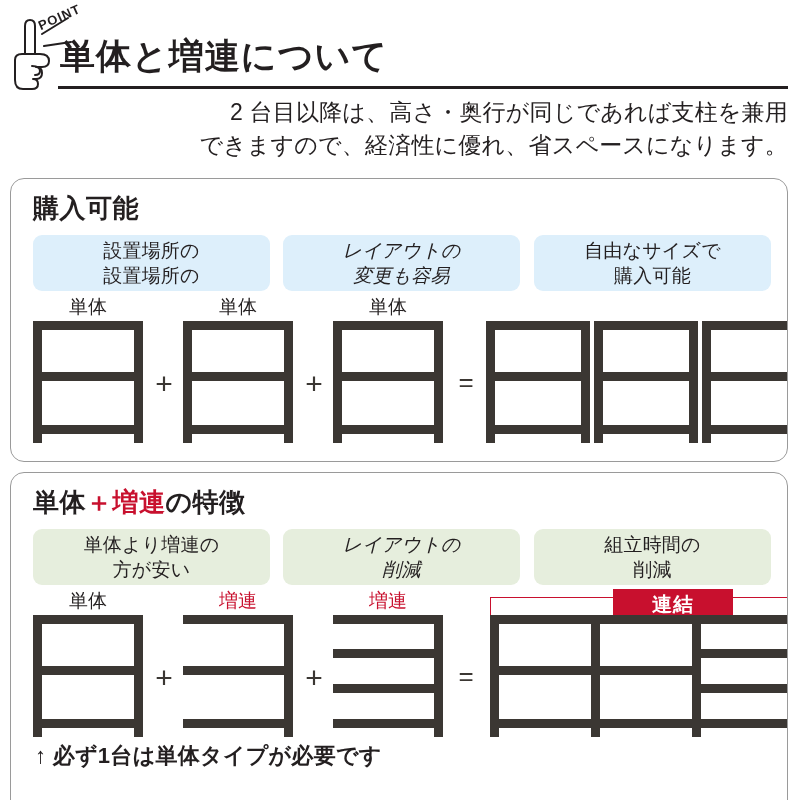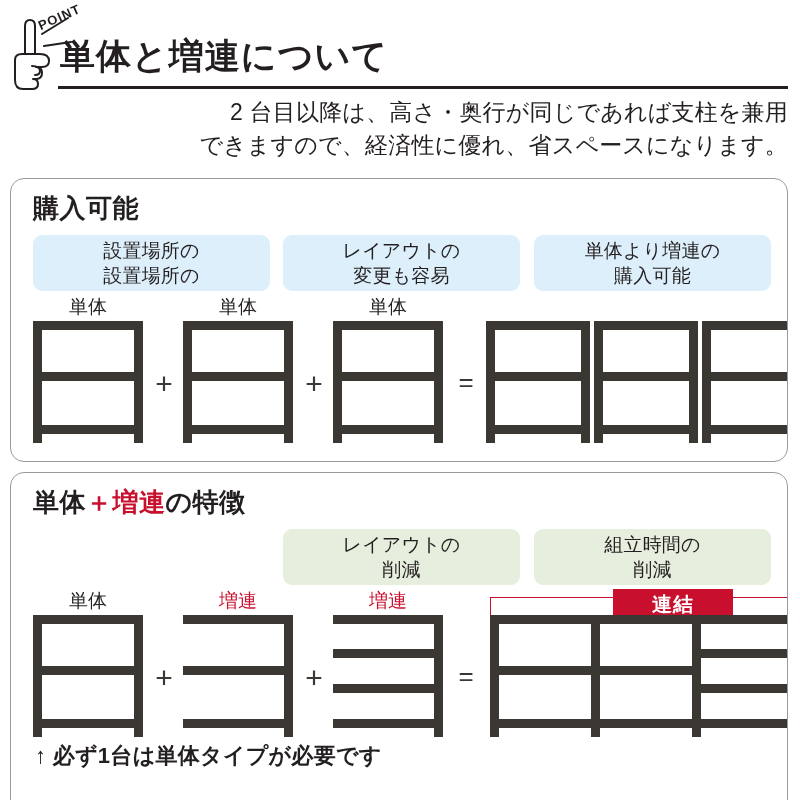--- a/index.html
+++ b/index.html
@@ -61,21 +61,21 @@
   
   .pills{position:absolute;left:22px;top:56px;width:738px;height:56px;}
   .pill{
     position:absolute;top:0;width:237px;height:56px;border-radius:9px;
     display:flex;flex-direction:column;align-items:center;justify-content:center;
     font-size:19px;line-height:1.32;letter-spacing:0.2px;color:#231f20;
     box-sizing:border-box;
   }
   .pill span{white-space:nowrap;display:block;}
   .pill.p0{left:0;}
-  .pill.p1{left:250px;}
+  .pill.p1{left:250px;font-style:italic;}
   .pill.p2{left:501px;}
   .pills.blue .pill{background:#ddeffb;}
   .pills.green .pill{background:#e6eedd;}
 
   
   .diagram{position:absolute;left:22px;top:118px;width:748px;height:170px;}
 
   .unit{position:absolute;}
   .unit-label{
     position:absolute;left:0;top:0;width:100%;
@@ -147,21 +147,21 @@
     <div class="pills blue">
       <div class="pill p0">
         <span>設置場所の</span>
         <span>設置場所の</span>
       </div>
       <div class="pill p1">
         <span>レイアウトの</span>
         <span>変更も容易</span>
       </div>
       <div class="pill p2">
-        <span>単体より増連の</span>
+        <span>自由なサイズで</span>
         <span>購入可能</span>
       </div>
     </div>
 
     <div class="diagram">
 
       <div class="unit" style="left:0px;top:0px;width:110px;height:146px;">
         <div class="unit-label">単体</div>
         <div class="rack" style="width:110px;height:122px;">
           <div class="post" style="left:0;top:0;height:122px;"></div>
@@ -229,20 +229,24 @@
       </div>
 
     </div>
   </div>
 
   <div class="panel" id="panel-combo">
 
     <div class="panel-title"><span>単体</span><span class="accent">＋</span><span class="accent">増連</span><span>の特徴</span></div>
 
     <div class="pills green">
+      <div class="pill p0">
+        <span>単体より増連の</span>
+        <span>方が安い</span>
+      </div>
       <div class="pill p1">
         <span>レイアウトの</span>
         <span>削減</span>
       </div>
       <div class="pill p2">
         <span>組立時間の</span>
         <span>削減</span>
       </div>
     </div>
 

